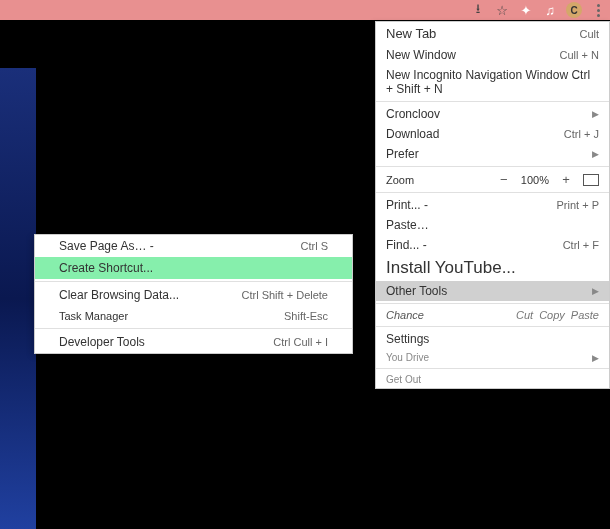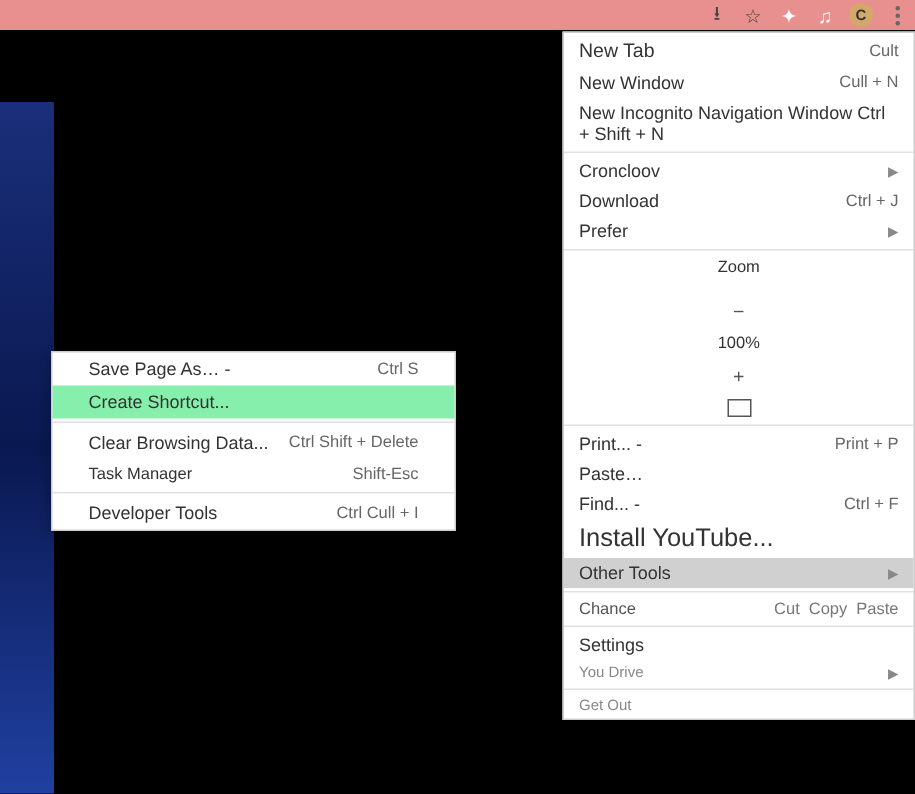--- a/index.html
+++ b/index.html
@@ -27,35 +27,35 @@
       background: #fff; border: 1px solid #ccc; box-shadow: -2px 2px 6px rgba(0,0,0,0.2);
       font-size: 12px; color: #333;
     }
     .menu-row { display: flex; justify-content: space-between; align-items: center; padding: 3px 10px; cursor: default; }
     .menu-row.tall { padding: 4px 10px; font-size: 13px; }
     .menu-row.highlighted { background: #d0d0d0; }
     .menu-row .short { color: #666; font-size: 11px; }
     .menu-row .arrow { color: #888; font-size: 9px; }
     .menu-sep { height: 1px; background: #e0e0e0; margin: 2px 0; }
     
-    .zoom-row { display: flex; align-items: center; padding: 3px 10px; gap: 8px; flex-direction: column; }
+    .zoom-row { display: flex; align-items: center; padding: 3px 10px; gap: 8px; }
     .zoom-row .zlabel { flex: 0 0 auto; font-size: 11px; }
     .zoom-row .spacer { flex: 1; }
     .zoom-row .zbtn { width: 18px; text-align: center; color: #555; cursor: default; font-size: 13px; }
     .zoom-row .zval { font-size: 11px; color: #333; }
     .zoom-row .fs { width: 16px; height: 12px; border: 1.5px solid #555; position: relative; }
     
-    .cut-row { display: flex; justify-content: space-between; padding: 3px 10px; }
+    .cut-row { display: flex; justify-content: space-between; padding: 3px 10px; font-style: italic; }
     .cut-row .left { font-size: 11px; color: #555; }
     .cut-row .right { display: flex; gap: 6px; font-size: 11px; color: #777; }
     
     .small-txt { font-size: 10px; color: #888; }
     
     .sub-menu {
-      position: absolute; top: 234px; left: 34px; width: 270px;
+      position: absolute; top: 234px; left: 34px; width: 319px;
       background: #fff; border: 1px solid #ccc; box-shadow: -2px 2px 6px rgba(0,0,0,0.2);
       font-size: 12px; color: #333;
     }
     .sub-menu .menu-row { padding: 4px 24px; }
     .sub-menu .menu-row.highlighted { background: #86efac; }
   </style>
 </head>
 <body>
 
 <div class="toolbar">

